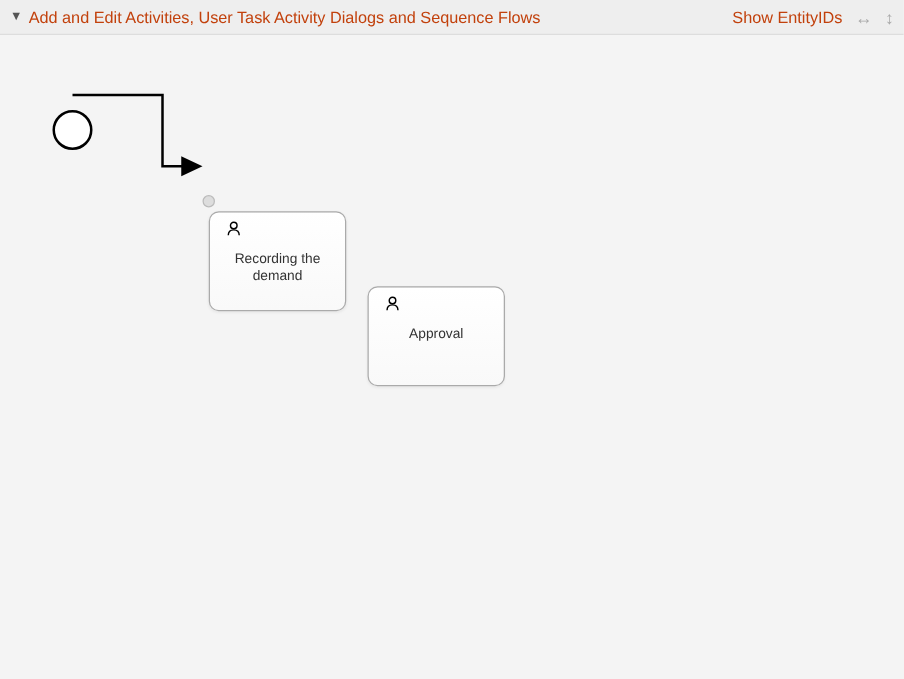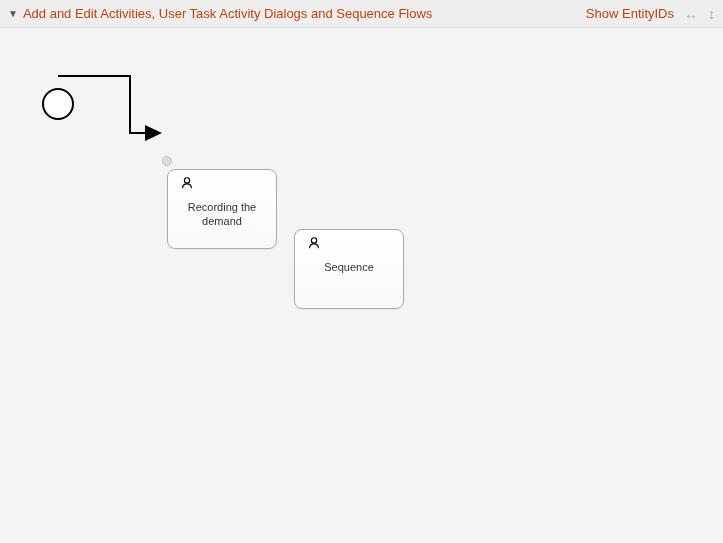--- a/index.html
+++ b/index.html
@@ -146,16 +146,16 @@
     <div class="activity-label">Recording the demand</div>
   </div>
 
   <div class="activity-node activity-node-2">
     <span class="user-icon">
       <svg width="14" height="14" viewBox="0 0 16 16">
         <circle cx="8" cy="5" r="3" fill="none" stroke="#000" stroke-width="1.3"></circle>
         <path d="M3 14 C3 10 5 9 8 9 C11 9 13 10 13 14" fill="none" stroke="#000" stroke-width="1.3"></path>
       </svg>
     </span>
-    <div class="activity-label">Sequence</div>
+    <div class="activity-label">Approval</div>
   </div>
 
 </div>
 
 </body></html>

